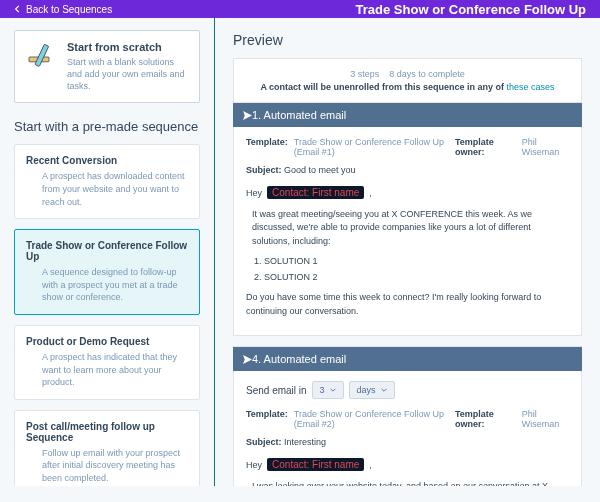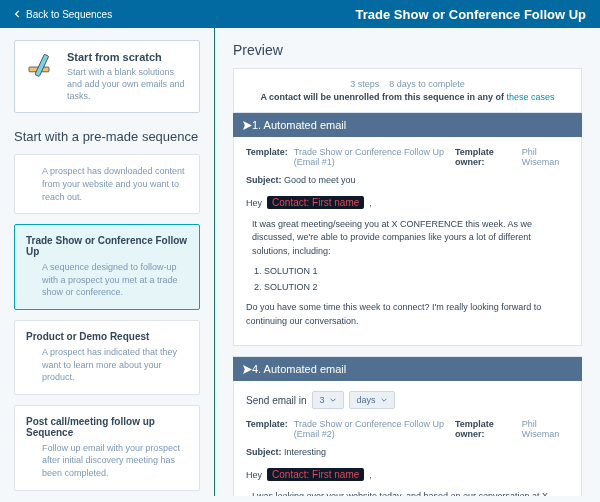--- a/index.html
+++ b/index.html
@@ -1,17 +1,17 @@
 <!DOCTYPE html>
 <html><head>
 <meta charset="utf-8">
 <style>
 * { box-sizing: border-box; margin: 0; padding: 0; }
 body { font-family: -apple-system, BlinkMacSystemFont, "Segoe UI", Arial, sans-serif; background: #f5f8fa; color: #33475b; font-size: 11px; width: 600px; height: 502px; overflow: hidden; }
-.topbar { background: #0369a1; color: #fff; height: 28px; display: flex; align-items: center; justify-content: space-between; padding: 0 14px; }
+.topbar { background: #6d28d9; color: #fff; height: 18px; display: flex; align-items: center; justify-content: space-between; padding: 0 14px; }
 .back { color: #fff; font-size: 10px; display: flex; align-items: center; gap: 4px; cursor: pointer; }
 .back svg { width: 8px; height: 8px; }
 .title { font-weight: 600; font-size: 13px; }
 .main { display: flex; height: 468px; }
 .left { width: 215px; padding: 12px 14px; overflow-y: auto; border-right: 1px solid #0f766e; }
 .right { flex: 1; padding: 14px 18px; overflow-y: auto; }
 .scratch { border: 1px solid #cbd6e2; background: #fff; padding: 10px; display: flex; gap: 10px; border-radius: 2px; margin-bottom: 16px; cursor: pointer; }
 .scratch-icon { width: 32px; height: 32px; flex-shrink: 0; }
 .scratch h4 { font-size: 11px; font-weight: 600; margin-bottom: 3px; }
 .scratch p { font-size: 9px; color: #7c98b6; line-height: 1.35; }
@@ -69,20 +69,21 @@
           </svg>
       </div>
       <div>
         <h4>Start from scratch</h4>
         <p>Start with a blank solutions and add your own emails and tasks.</p>
       </div>
     </div>
     <div class="section-title">Start with a pre-made sequence</div>
 
     <div class="card">
+      <h4>Recent Conversion</h4>
       <p>A prospect has downloaded content from your website and you want to reach out.</p>
     </div>
     <div class="card selected">
       <h4>Trade Show or Conference Follow Up</h4>
       <p>A sequence designed to follow-up with a prospect you met at a trade show or conference.</p>
     </div>
     <div class="card">
       <h4>Product or Demo Request</h4>
       <p>A prospect has indicated that they want to learn more about your product.</p>
     </div>

